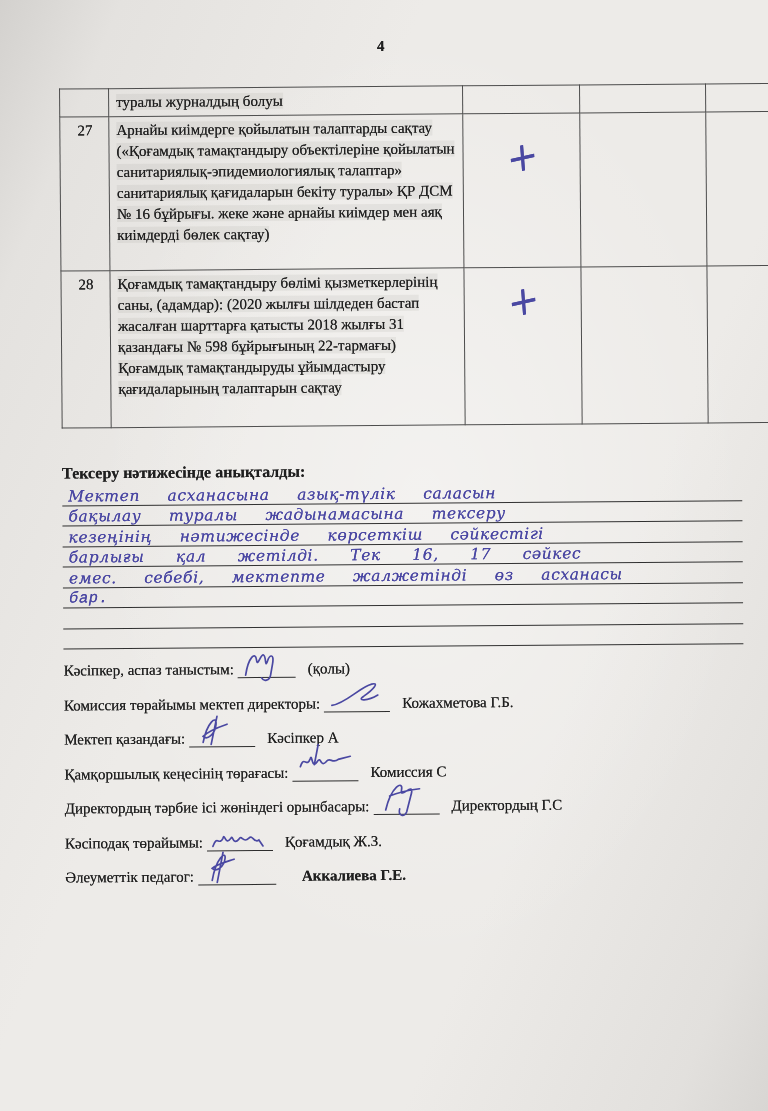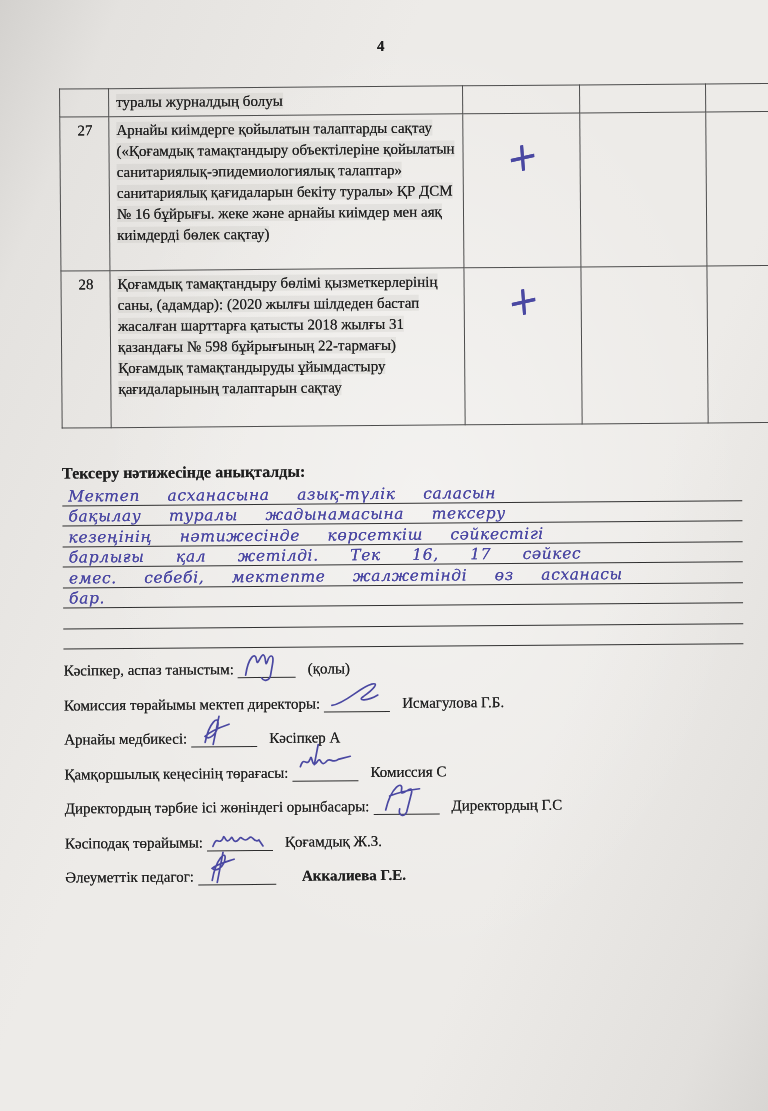--- a/index.html
+++ b/index.html
@@ -43,21 +43,21 @@
   .findings{position:absolute;left:62px;top:462px;width:680px;}
   .findings-heading{font-size:16px;font-weight:bold;margin-bottom:3px;}
   .hw-line{position:relative;height:19.5px;border-bottom:1.6px solid #303030;}
   .hw{
     position:absolute;left:6px;bottom:0px;white-space:nowrap;
     font-family:"DejaVu Serif",serif;font-style:italic;
     font-size:15.5px;color:#4a47a3;letter-spacing:.6px;word-spacing:22px;
     text-shadow:0 0 .5px #4a47a3;
   }
   .hw-line:nth-child(5) .hw{word-spacing:26px;}
-  .hw-line:nth-child(7) .hw{word-spacing:8px;}
+  .hw-line:nth-child(7) .hw{word-spacing:8px;font-family:Liberation Mono, monospace;}
 
   .signatures{position:absolute;left:62px;top:656px;width:680px;}
   .sig-row{height:23px;margin-bottom:11.5px;font-size:15px;white-space:nowrap;}
   .sig-label{vertical-align:bottom;}
   .sig-slot{
     display:inline-block;position:relative;vertical-align:bottom;
     width:66px;height:20px;border-bottom:1.4px solid #2d2d2d;margin:0 4px;
     overflow:visible;
   }
   .sig-slot svg{position:absolute;left:2px;bottom:-6px;overflow:visible;}
@@ -128,25 +128,25 @@
 
     <div class="sig-row r1">
       <span class="sig-label doc-text">Кәсіпкер, аспаз  таныстым:</span><span class="sig-slot"><svg width="54" height="36" viewBox="0 0 54 36">
             <path d="M6,28 C9,10 16,4 17,13 C18,21 21,7 24,8 C27,9 25,22 28,14 C30,8 35,6 33,17 L31,28 C30,34 24,35 22,31"></path>
           </svg></span><span class="sig-suffix doc-text">(қолы)</span>
     </div>
 
     <div class="sig-row">
       <span class="sig-label doc-text">Комиссия төрайымы мектеп директоры:</span><span class="sig-slot"><svg width="62" height="38" viewBox="0 0 62 38">
             <path d="M6,26 C20,24 34,8 46,5 C54,3 48,10 38,17 C30,22 42,22 52,16"></path>
-          </svg></span><span class="sig-suffix doc-text">Исмагулова Г.Б.</span>
+          </svg></span><span class="sig-suffix doc-text">Кожахметова Г.Б.</span>
     </div>
 
     <div class="sig-row">
-      <span class="sig-label doc-text">Арнайы медбикесі:</span><span class="sig-slot"><svg width="56" height="40" viewBox="0 0 56 40">
+      <span class="sig-label doc-text">Мектеп қазандағы:</span><span class="sig-slot"><svg width="56" height="40" viewBox="0 0 56 40">
             <path d="M12,30 C16,10 26,2 25,12 C24,22 16,28 12,24 C18,18 30,14 36,12 M26,4 L20,32"></path>
           </svg></span><span class="sig-suffix doc-text">Кәсіпкер А</span>
     </div>
 
     <div class="sig-row">
       <span class="sig-label doc-text">Қамқоршылық  кеңесінің  төрағасы:</span><span class="sig-slot"><svg width="64" height="44" viewBox="0 0 64 44">
             <path d="M6,24 C10,12 12,26 16,16 C18,10 17,28 23,19 C27,13 26,26 32,19 C36,14 38,22 44,17 L56,14 M24,2 L20,22"></path>
           </svg></span><span class="sig-suffix doc-text">Комиссия С</span>
     </div>
 

